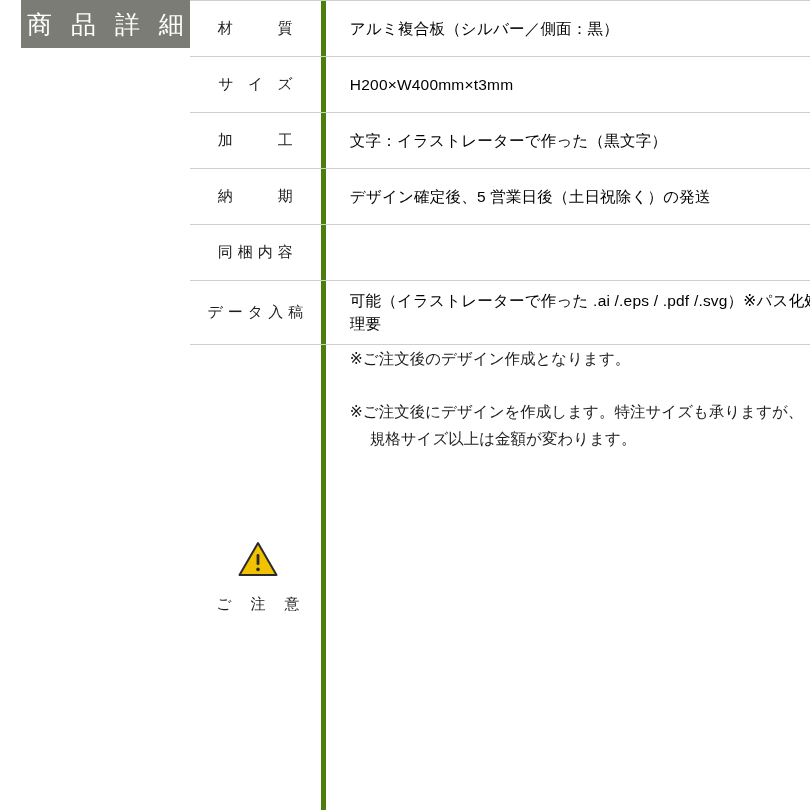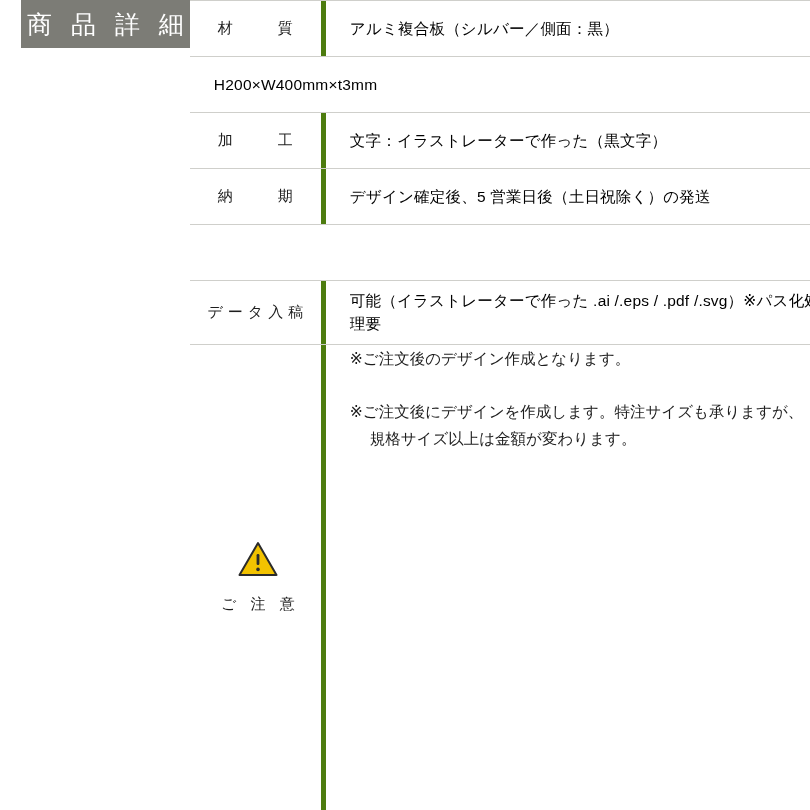--- a/index.html
+++ b/index.html
@@ -88,20 +88,21 @@
 
   
   .row-notes {
     flex: 1 1 auto;
     min-height: 0;
   }
   .row-notes .cell-label {
     flex-direction: column;
     justify-content: center;
     gap: 18px;
+    font-family: Liberation Mono, monospace;
   }
   .warn-icon {
     display: block;
     line-height: 0;
   }
   .notes-label-text {
     font-size: 15px;
     letter-spacing: 5px;
     padding-left: 5px;
   }
@@ -131,34 +132,36 @@
   </div>
 
   <div class="spec-table">
 
     <div class="row">
       <div class="cell-label">材　　質</div>
       <div class="cell-value">アルミ複合板（シルバー／側面：黒）</div>
     </div>
 
     <div class="row">
+      <div class="cell-label">サ イ ズ</div>
       <div class="cell-value">H200×W400mm×t3mm</div>
     </div>
 
     <div class="row">
       <div class="cell-label">加　　工</div>
       <div class="cell-value">文字：イラストレーターで作った（黒文字）</div>
     </div>
 
     <div class="row">
       <div class="cell-label">納　　期</div>
       <div class="cell-value">デザイン確定後、5 営業日後（土日祝除く）の発送</div>
     </div>
 
     <div class="row">
+      <div class="cell-label">同梱内容</div>
     </div>
 
     <div class="row">
       <div class="cell-label">データ入稿</div>
       <div class="cell-value">可能（イラストレーターで作った .ai /.eps / .pdf /.svg）※パス化処理要</div>
     </div>
 
     <div class="row row-notes">
       <div class="cell-label">
         <span class="warn-icon">

